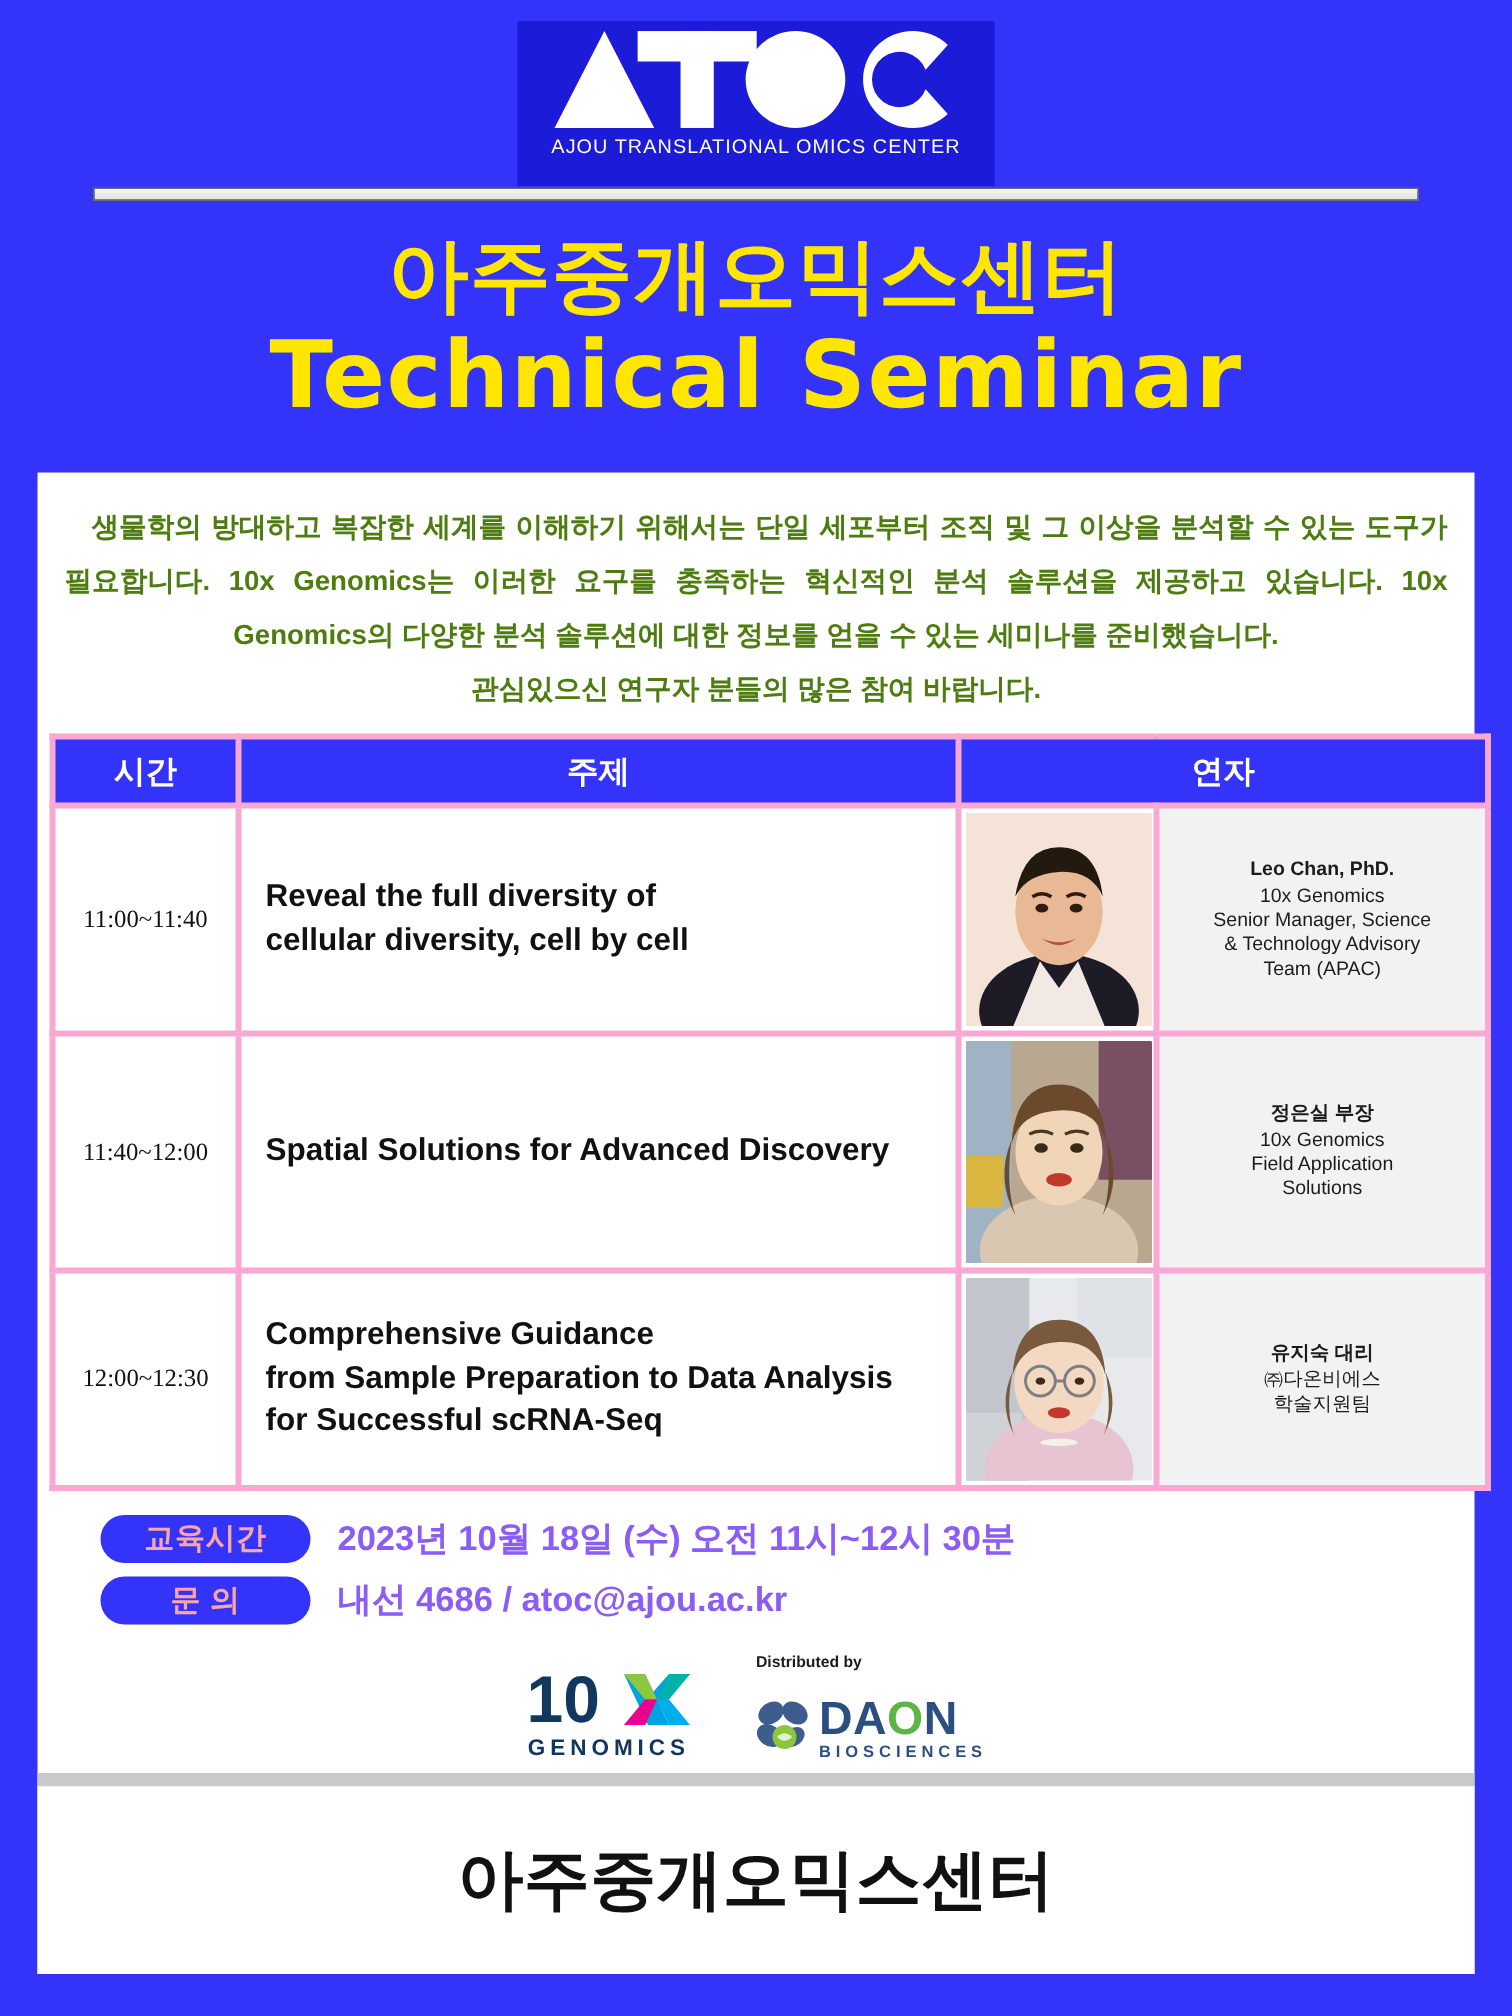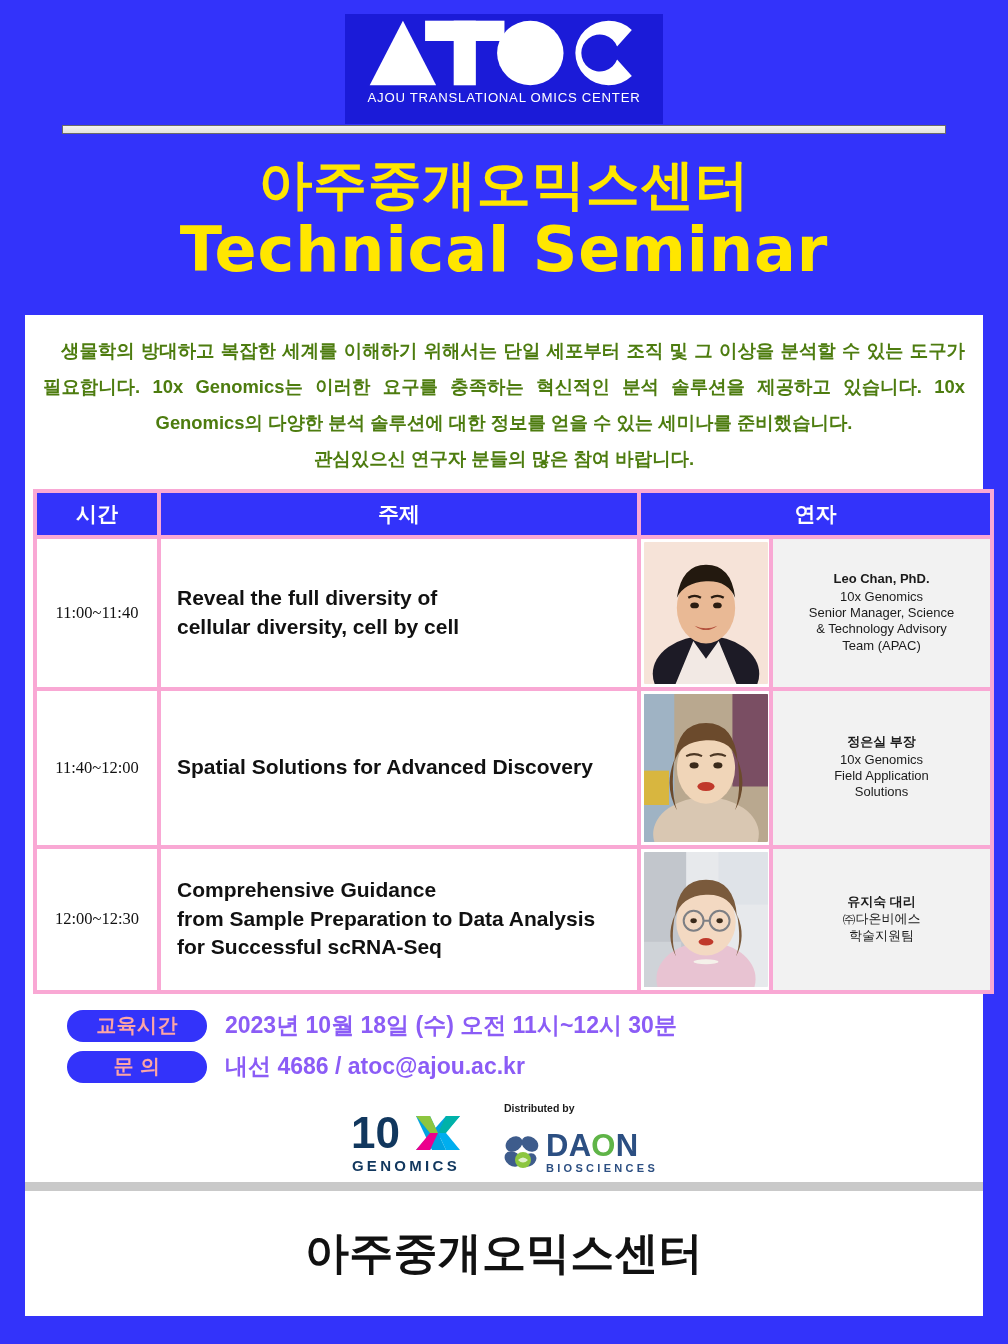--- a/index.html
+++ b/index.html
@@ -243,21 +243,20 @@
   }
   .daon-dist {
     color: #1b1b1b;
     font-size: 10.5px;
     font-weight: 700;
     margin-bottom: 17px;
     margin-left: 2px;
   }
   .daon-row {
     display: flex;
-    align-items: center;
     gap: 4px;
   }
   .daon-words {
     display: flex;
     flex-direction: column;
     align-items: flex-start;
   }
   .daon-name {
     font-size: 31px;
     font-weight: 700;

